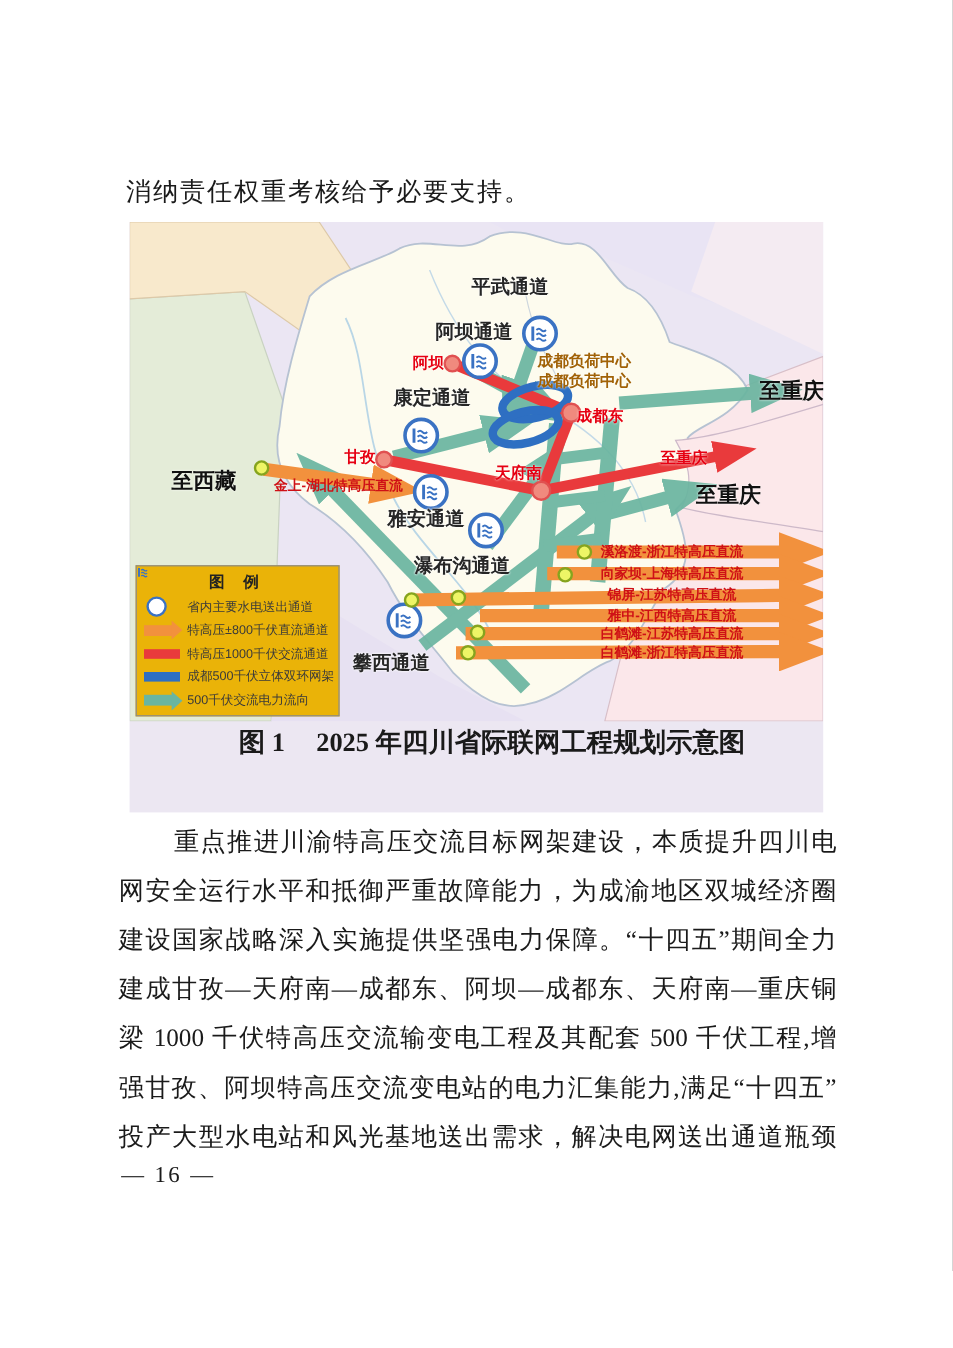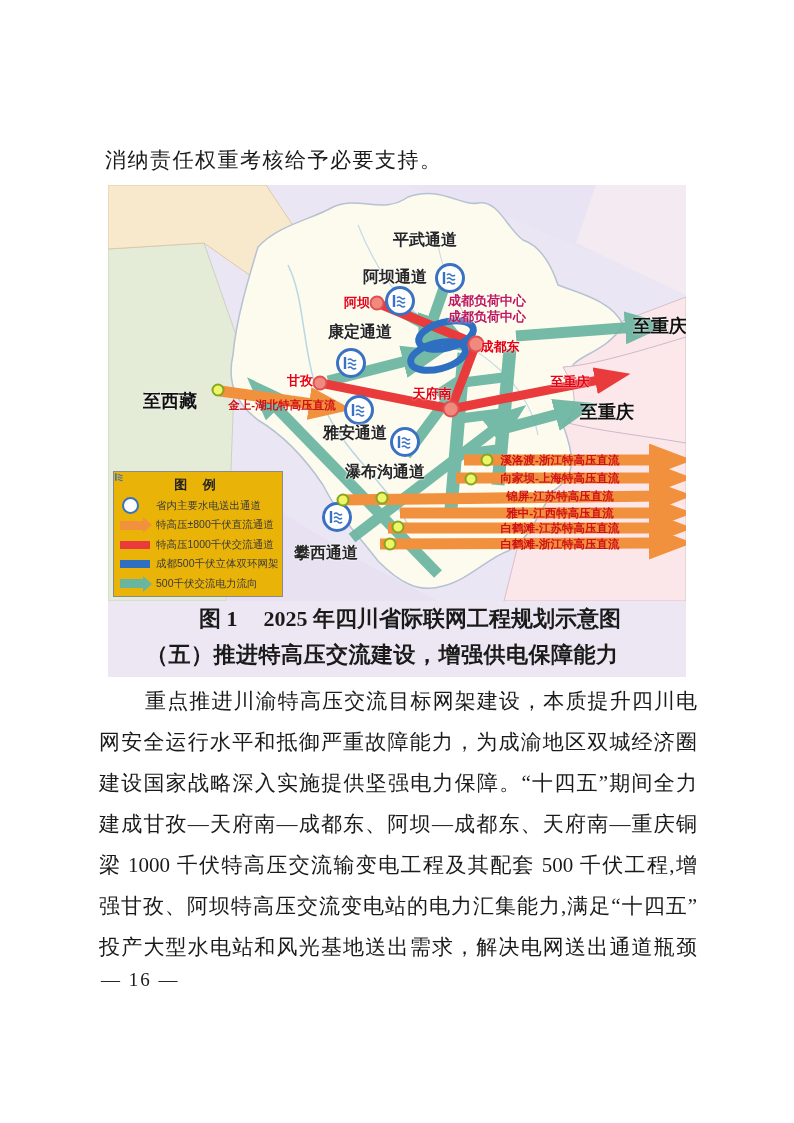--- a/index.html
+++ b/index.html
@@ -16,21 +16,21 @@
   .footer{position:absolute;left:101px;top:969px;font-size:19px;letter-spacing:2px;}
   
   .map{position:absolute;left:108px;top:185px;width:578px;height:492px;overflow:hidden;
        font-family:"Liberation Sans","DejaVu Sans",sans-serif;background:#ece7f2;}
   .map svg{position:absolute;left:0;top:0;}
   .mlabel{position:absolute;transform:translate(-50%,-50%);white-space:nowrap;font-weight:bold;}
   .ch{font-size:16px;color:#262626;text-shadow:0 0 2px #fff,0 0 2px #fff;}
   .dest{font-size:18px;color:#111;text-shadow:0 0 2px #fff;}
   .sta{font-size:13px;color:#e60012;text-shadow:0 0 2px #fff;}
   .dcl{font-size:11.5px;color:#cf1016;}
-  .center-blue{font-size:13px;color:#be185d;text-align:right;line-height:1.2;text-shadow:0 0 2px #fff;}
+  .center-blue{font-size:13px;color:#a16207;text-align:right;line-height:1.2;text-shadow:0 0 2px #fff;}
   .hydro{position:absolute;width:30px;height:30px;border-radius:50%;background:#fff;border:3px solid #3a72c3;
          transform:translate(-50%,-50%);box-sizing:border-box;display:flex;align-items:center;justify-content:center;}
   .hydro svg{position:static;}
   .ynode{position:absolute;width:13px;height:13px;border-radius:50%;background:#eef566;border:2px solid #86a41e;
          transform:translate(-50%,-50%);box-sizing:border-box;}
   .rdot{position:absolute;border-radius:50%;background:#f08a7e;border:2px solid #e05050;transform:translate(-50%,-50%);box-sizing:border-box;}
   
   .legend{position:absolute;left:5px;top:286px;width:170px;height:126px;background:#eab308;border:1px solid #8a8a8a;
           box-sizing:border-box;padding:4px 6px 2px 6px;}
   .legend-title{text-align:center;font-weight:bold;font-size:13px;color:#222;letter-spacing:6px;margin-bottom:2px;}
@@ -247,21 +247,20 @@
           </span>
         <span class="ltext">500千伏交流电力流向</span>
       </div>
     </div>
   </div>
 
   <div class="caption">
     <span>图 1</span><span class="cap-gap"></span><span>2025 年四川省际联网工程规划示意图</span>
   </div>
 
-  <div class="heading">（五）推进特高压交流建设，增强供电保障能力</div>
 
   <div class="bodytext">
     <div class="bl indent">重点推进川渝特高压交流目标网架建设，本质提升四川电</div>
     <div class="bl">网安全运行水平和抵御严重故障能力，为成渝地区双城经济圈</div>
     <div class="bl">建设国家战略深入实施提供坚强电力保障。“十四五”期间全力</div>
     <div class="bl">建成甘孜—天府南—成都东、阿坝—成都东、天府南—重庆铜</div>
     <div class="bl">梁 1000 千伏特高压交流输变电工程及其配套 500 千伏工程,增</div>
     <div class="bl">强甘孜、阿坝特高压交流变电站的电力汇集能力,满足“十四五”</div>
     <div class="bl">投产大型水电站和风光基地送出需求，解决电网送出通道瓶颈</div>
   </div>

